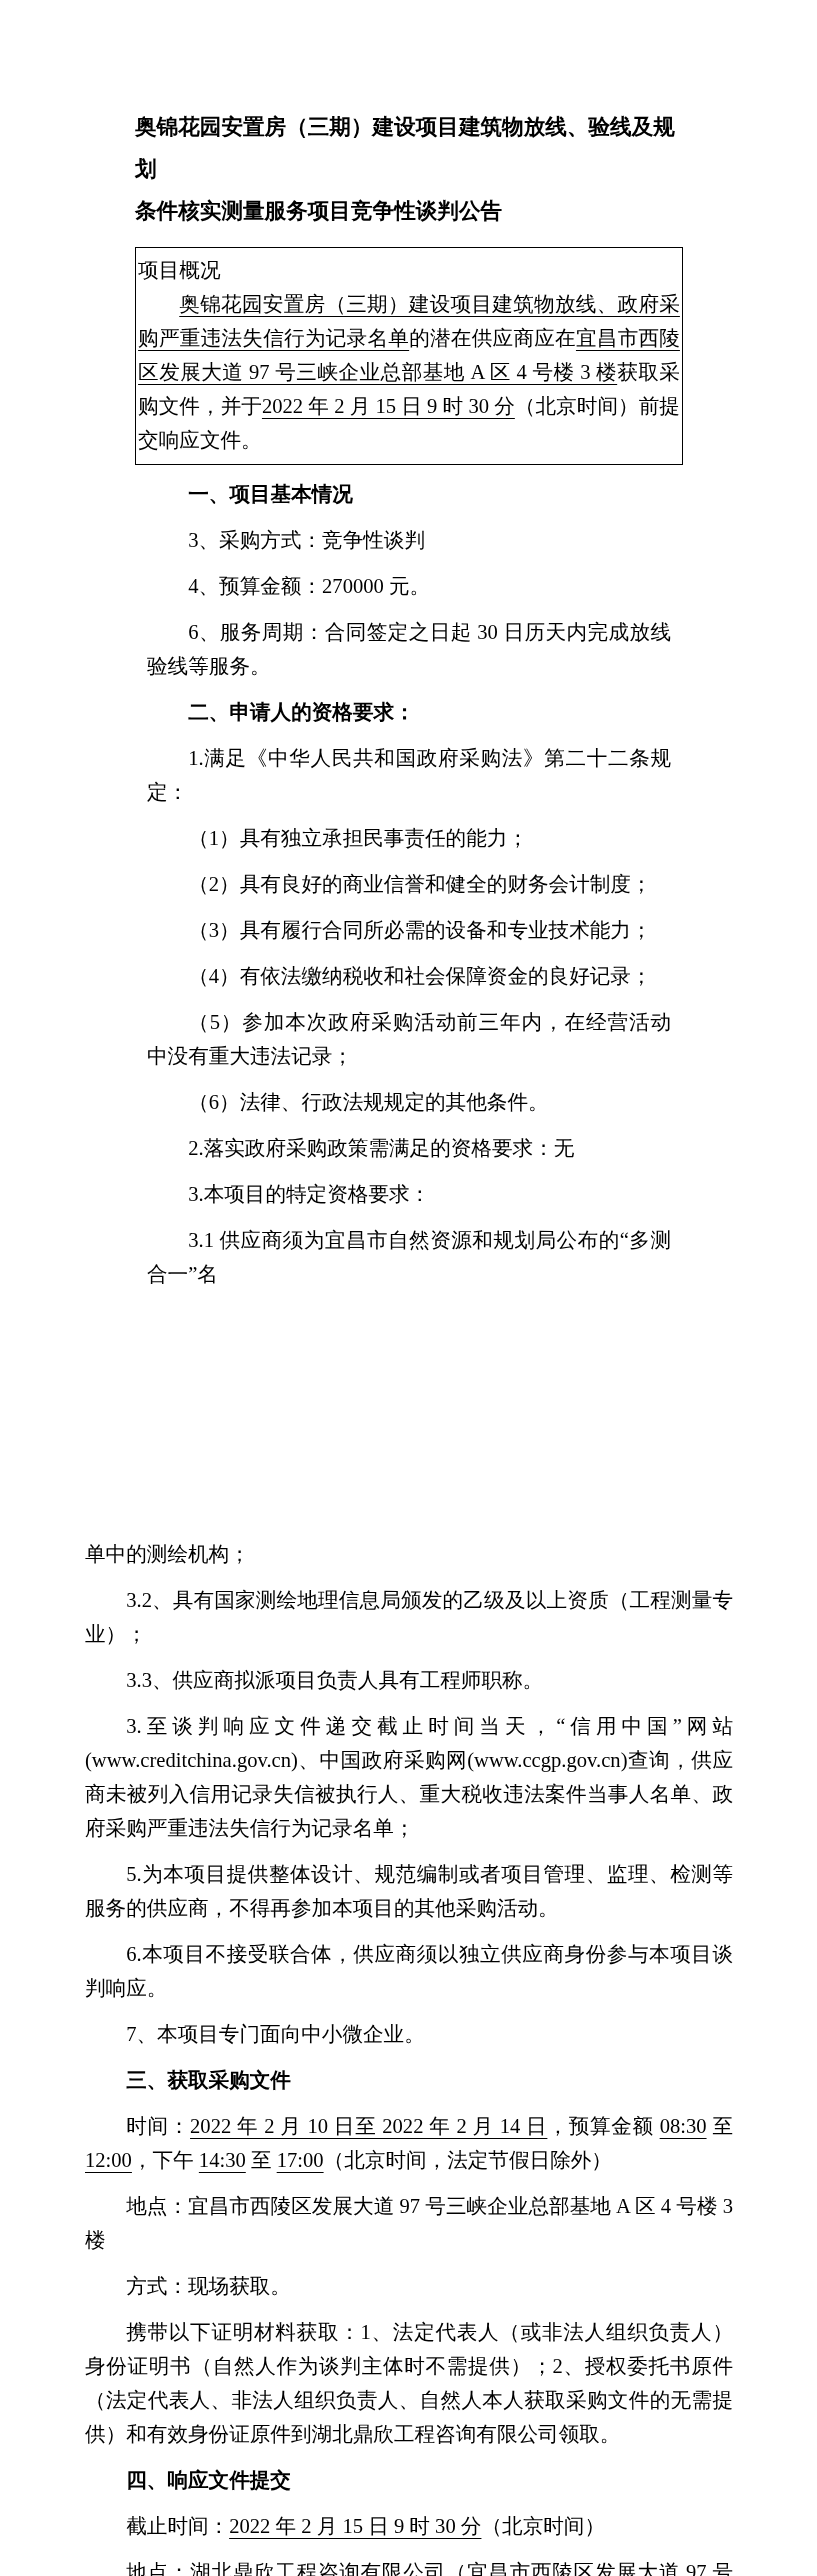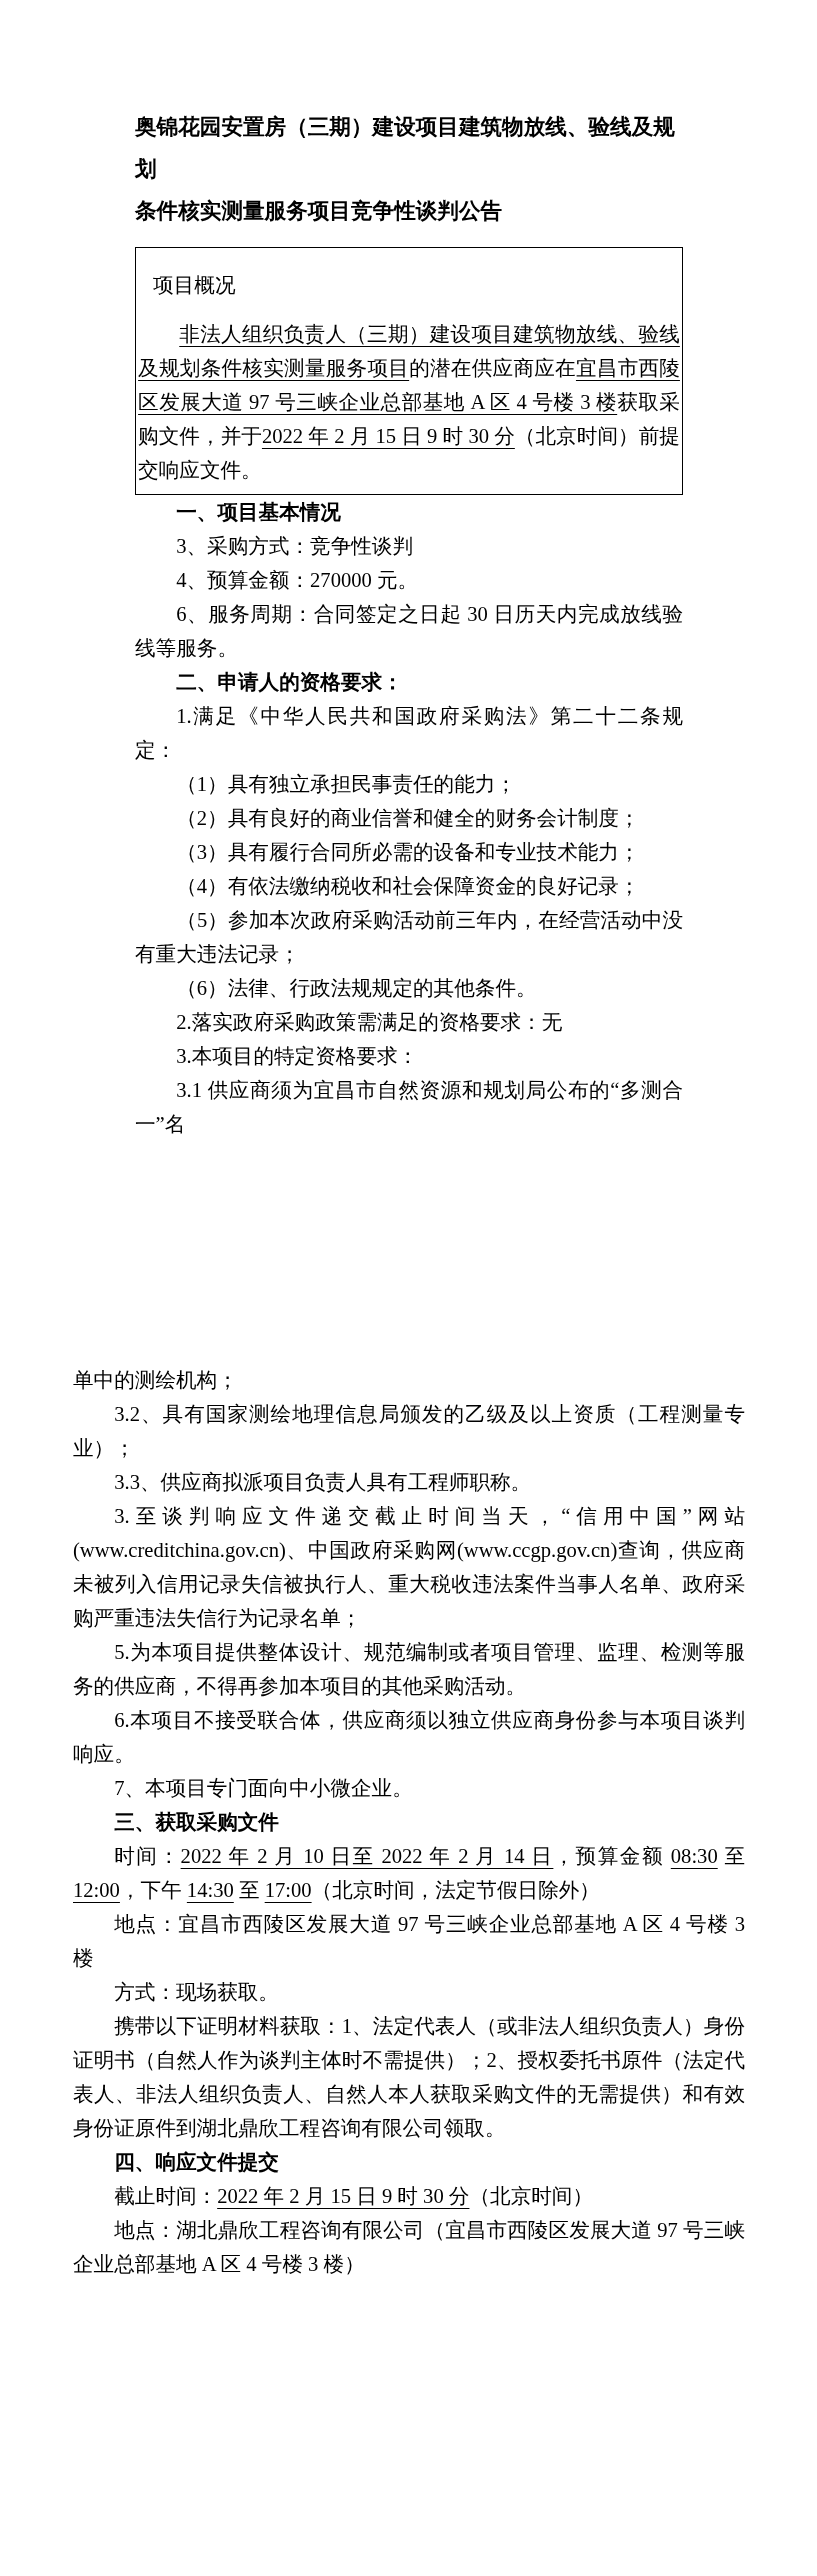--- a/index.html
+++ b/index.html
@@ -10,22 +10,22 @@
     font-size:20.6px;line-height:34px;
   }
   .region1{padding:0 135px;}
   .region2{padding:0 73px;}
   .title{
     padding-top:92px;text-align:left;font-weight:bold;
     font-family:"Liberation Sans","DejaVu Sans",sans-serif;
     font-size:21.6px;line-height:42px;
   }
   .overview-box{margin-top:6.2px;border:1px solid #000;padding:5.2px 2.1px 7.2px 2.1px;}
-  .box-label{margin:15px;line-height:34px;}
-  .para{margin:0;text-indent:2em;text-align:justify;}
+  .box-label{margin:0;line-height:34px;}
+  .para{margin:12px;text-indent:2em;text-align:justify;}
   .para.hd{
     font-weight:bold;
     font-family:"Liberation Sans","DejaVu Sans",sans-serif;
   }
   .para.cont{text-indent:0;}
   .rich{margin:0;text-indent:2em;text-align:justify;}
   .u{text-decoration:underline;text-underline-offset:5.2px;text-decoration-thickness:1px;}
   .gap1{height:222px;}
   .gap2{height:242px;}
 </style>
@@ -33,21 +33,21 @@
 <body>
 
 <div class="region1">
   <h1 class="title">
     <span>奥锦花园安置房（三期）建设项目建筑物放线、验线及规划</span><br>
     <span>条件核实测量服务项目竞争性谈判公告</span>
   </h1>
 
   <div class="overview-box">
     <p class="box-label">项目概况</p>
-    <p class="rich"><span class="u">非法人组织负责人（三期）建设项目建筑物放线、验线及规划条件核实测量服务项目</span><span>的潜在供应商应在</span><span class="u">宜昌市西陵区发展大道 97 号三峡企业总部基地 A 区 4 号楼 3 楼</span><span>获取采购文件，并于</span><span class="u">2022 年 2 月 15 日 9 时 30 分</span><span>（北京时间）前提交响应文件。</span></p>
+    <p class="rich"><span class="u">奥锦花园安置房（三期）建设项目建筑物放线、政府采购严重违法失信行为记录名单</span><span>的潜在供应商应在</span><span class="u">宜昌市西陵区发展大道 97 号三峡企业总部基地 A 区 4 号楼 3 楼</span><span>获取采购文件，并于</span><span class="u">2022 年 2 月 15 日 9 时 30 分</span><span>（北京时间）前提交响应文件。</span></p>
   </div>
 
   <div>
       <p class="para hd"><span>一、项目基本情况</span></p>
       <p class="para"><span>3、采购方式：竞争性谈判</span></p>
       <p class="para"><span>4、预算金额：270000 元。</span></p>
       <p class="para"><span>6、服务周期：合同签定之日起 30 日历天内完成放线验线等服务。</span></p>
       <p class="para hd"><span>二、申请人的资格要求：</span></p>
       <p class="para"><span>1.满足《中华人民共和国政府采购法》第二十二条规定：</span></p>
       <p class="para"><span>（1）具有独立承担民事责任的能力；</span></p>

